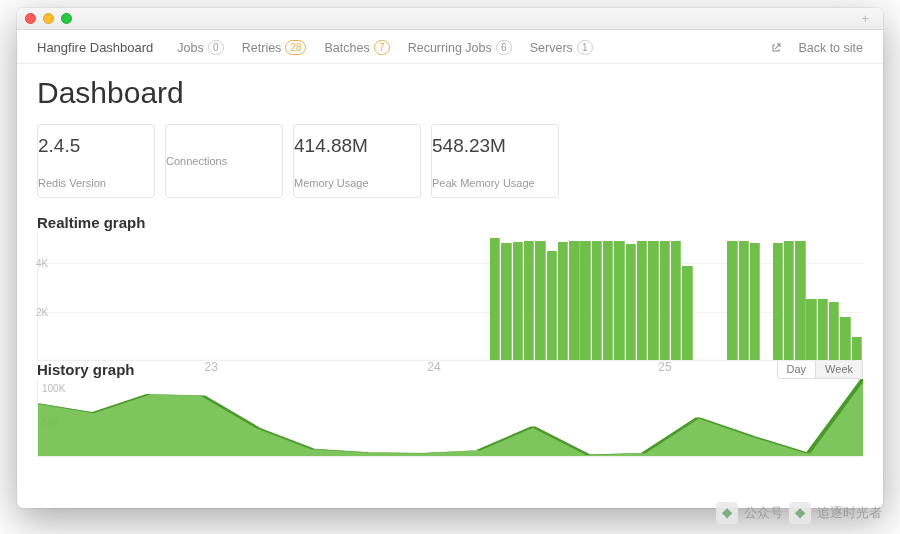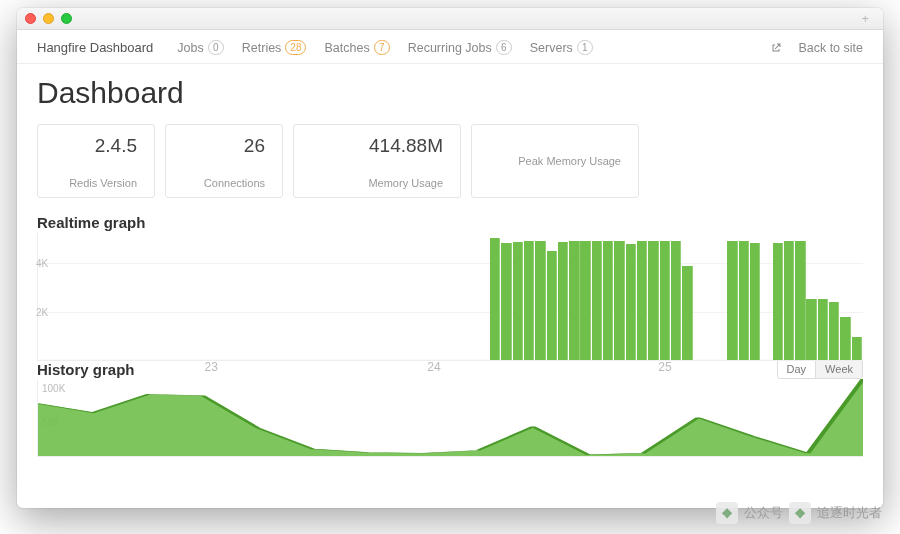--- a/index.html
+++ b/index.html
@@ -17,22 +17,22 @@
   .navlink { color:#888; display:inline-flex; align-items:center; gap:4px; cursor:pointer }
   .badge { display:inline-flex; align-items:center; justify-content:center; min-width:16px; height:15px; padding:0 4px; border-radius:10px; font-size:10px; border:1px solid #ccc; color:#999; background:#fff }
   .badge.orange{border-color:#f0ad4e;color:#f0ad4e}
   .back { margin-left:auto; color:#888; display:inline-flex; align-items:center; gap:16px; cursor:pointer }
   .back svg{width:12px;height:12px;fill:#888}
 
   .content { padding: 6px 20px 0 }
   h1 { font-size:30px; font-weight:500; color:#333; margin:6px 0 14px }
 
   .cards { display:flex; gap:10px; margin-bottom:16px }
-  .card { border:1px solid #e5e5e5; border-radius:3px; padding:10px 17px 8px; flex:0 0 auto; text-align:right; width:118px }
-  .card.wider{width:168px}
+  .card { border:1px solid #e5e5e5; border-radius:3px; padding:10px 0 8px; flex:0 0 auto; text-align:left; width:118px }
+  .card.wider{width:128px}
   .card .val { font-size:19px; color:#444; font-weight:400 }
   .card .lbl { font-size:11px; color:#999; margin-top:20px; white-space:nowrap }
 
   .section-title { font-size:15px; font-weight:600; color:#333; margin:16px 0 2px }
   .chart { position:relative; height:128px; border-left:1px solid #eee; border-bottom:1px solid #eee; background:linear-gradient(to top,#fafafa 0,#fafafa 1px,transparent 1px); }
   .ytick{position:absolute;left:-2px;font-size:10px;color:#bbb;transform:translateY(-50%)}
   .gridline{position:absolute;left:0;right:0;border-top:1px solid #f2f2f2}
   .xtick{position:absolute;bottom:-14px;font-size:12px;color:#bbb;transform:translateX(-50%)}
   .bars{position:absolute;left:0;right:0;bottom:0;top:0}
   .bar{position:absolute;bottom:0;background:#6fbf4a;border-right:1px solid rgba(255,255,255,0.25)}
@@ -91,28 +91,28 @@
 
   <div class="content">
     <h1>Dashboard</h1>
 
     <div class="cards">
       <div class="card">
           <div class="val">2.4.5</div>
           <div class="lbl">Redis Version</div>
         </div>
       <div class="card">
-          <div class="val">26</div>
           <div class="lbl">Connections</div>
         </div>
       <div class="card wider">
           <div class="val">414.88M</div>
           <div class="lbl">Memory Usage</div>
         </div>
       <div class="card wider">
+          <div class="val">548.23M</div>
           <div class="lbl">Peak Memory Usage</div>
         </div>
     </div>
 
     <div class="section-title">Realtime graph</div>
     <div class="chart" id="rt">
       <div class="gridline" style="top:24%"></div>
       <div class="gridline" style="top:62%"></div>
       <span class="ytick" style="top:24%">4K</span>
       <span class="ytick" style="top:62%">2K</span>

